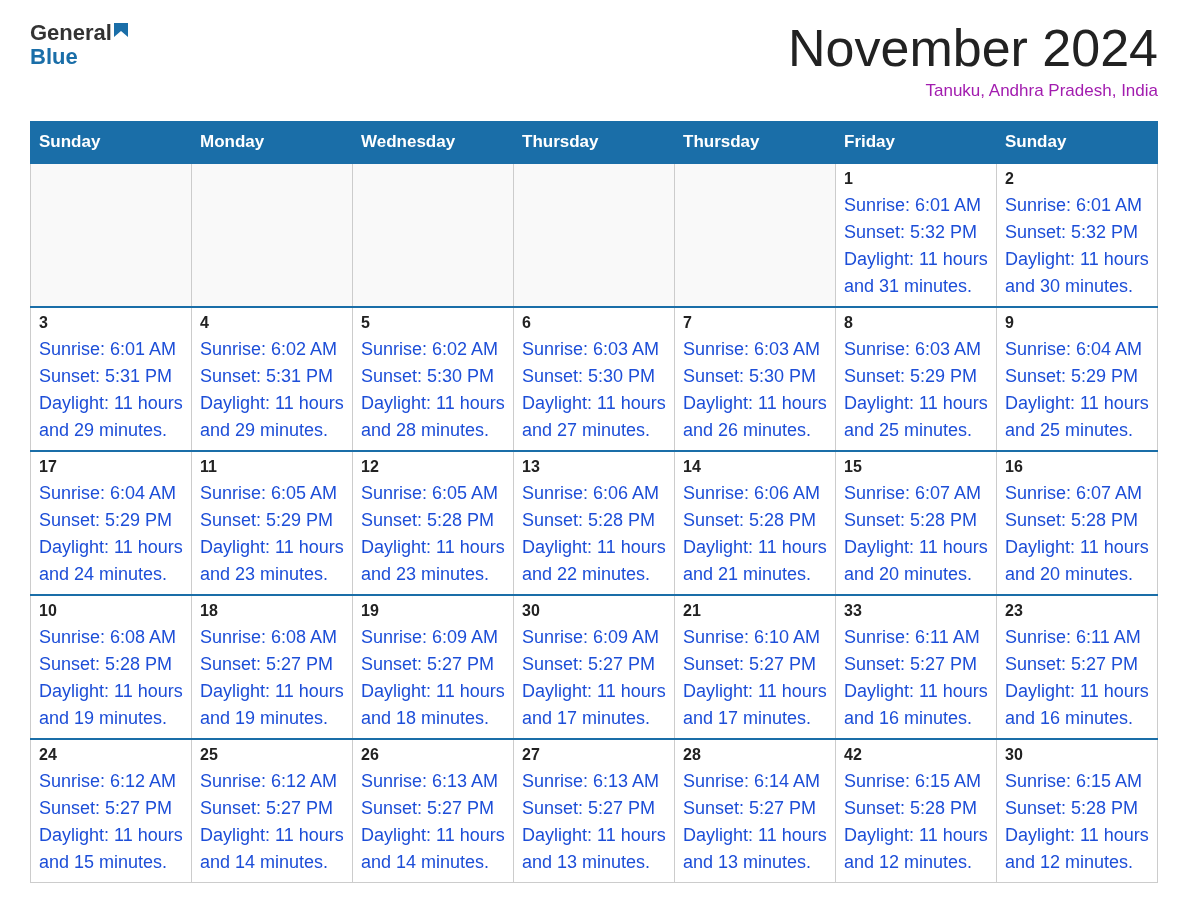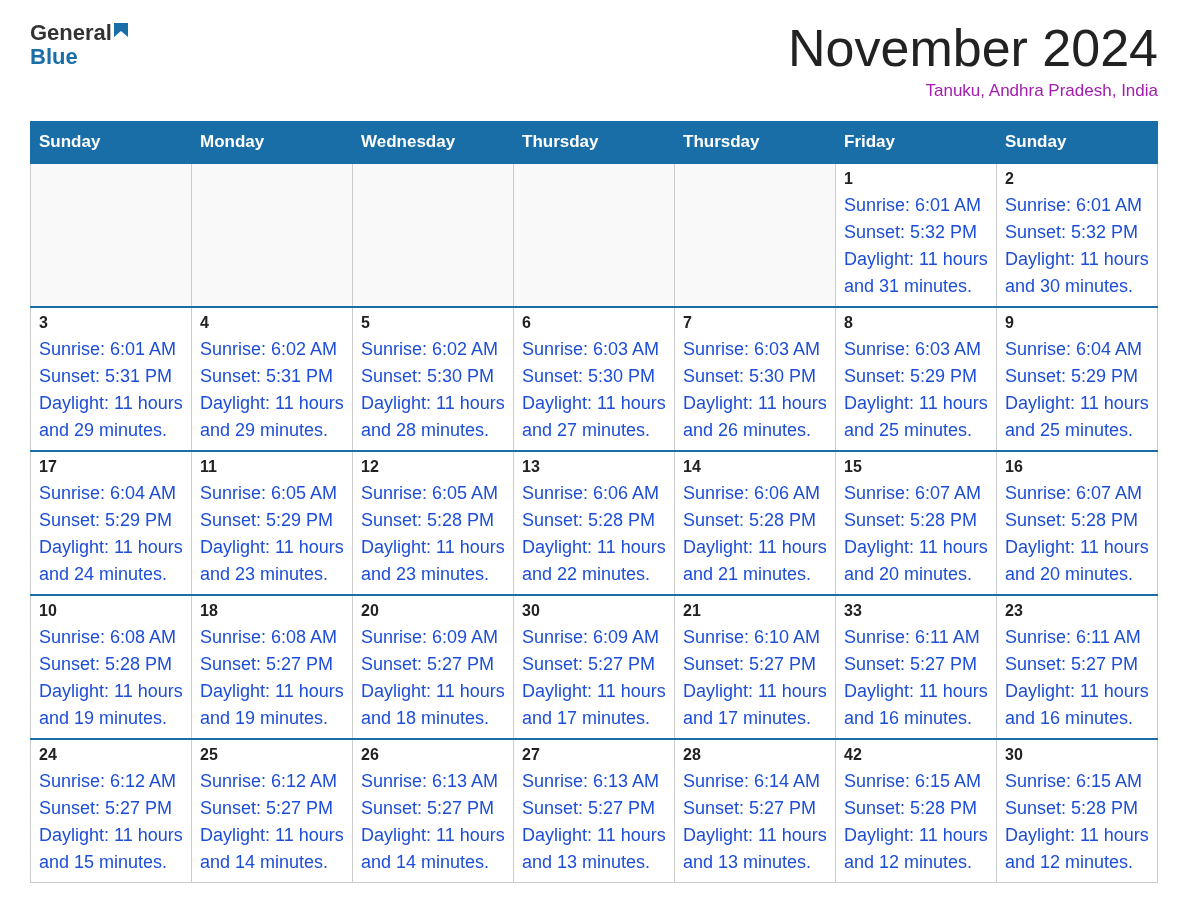--- a/index.html
+++ b/index.html
@@ -217,21 +217,21 @@
       <tr>
         <td>
           <span class="day-number">10</span>
           <div class="day-info">Sunrise: 6:08 AM<br>Sunset: 5:28 PM<br>Daylight: 11 hours<br>and 19 minutes.</div>
         </td>
         <td>
           <span class="day-number">18</span>
           <div class="day-info">Sunrise: 6:08 AM<br>Sunset: 5:27 PM<br>Daylight: 11 hours<br>and 19 minutes.</div>
         </td>
         <td>
-          <span class="day-number">20</span>
+          <span class="day-number">19</span>
           <div class="day-info">Sunrise: 6:09 AM<br>Sunset: 5:27 PM<br>Daylight: 11 hours<br>and 18 minutes.</div>
         </td>
         <td>
           <span class="day-number">30</span>
           <div class="day-info">Sunrise: 6:09 AM<br>Sunset: 5:27 PM<br>Daylight: 11 hours<br>and 17 minutes.</div>
         </td>
         <td>
           <span class="day-number">21</span>
           <div class="day-info">Sunrise: 6:10 AM<br>Sunset: 5:27 PM<br>Daylight: 11 hours<br>and 17 minutes.</div>
         </td>

